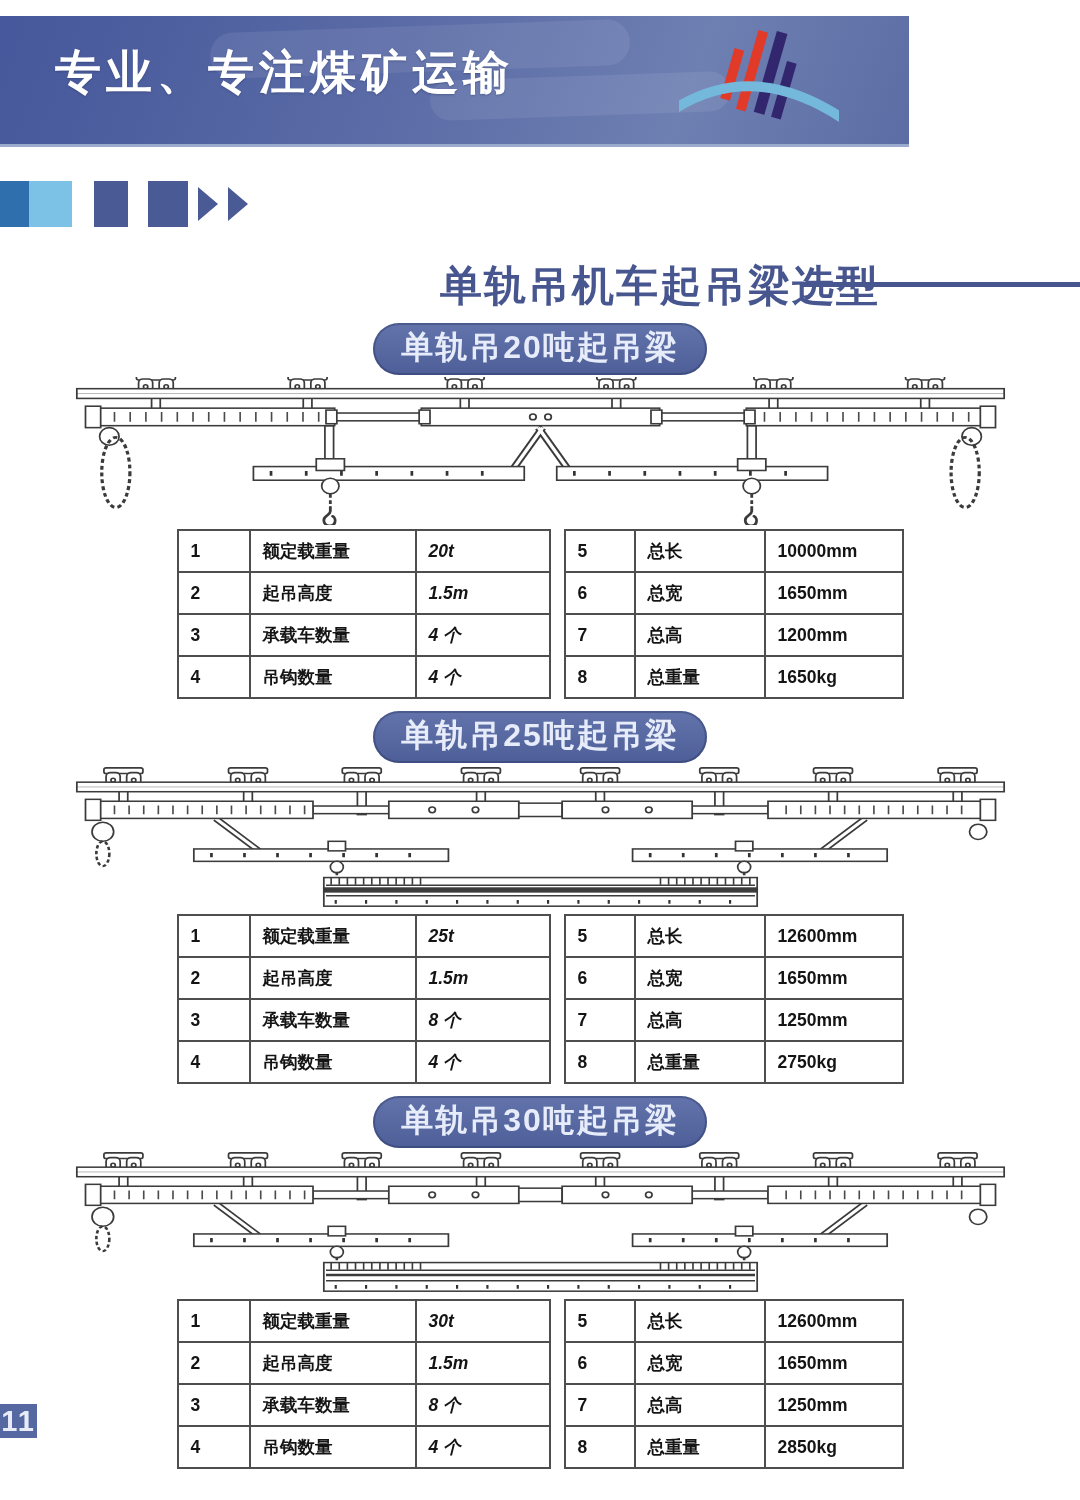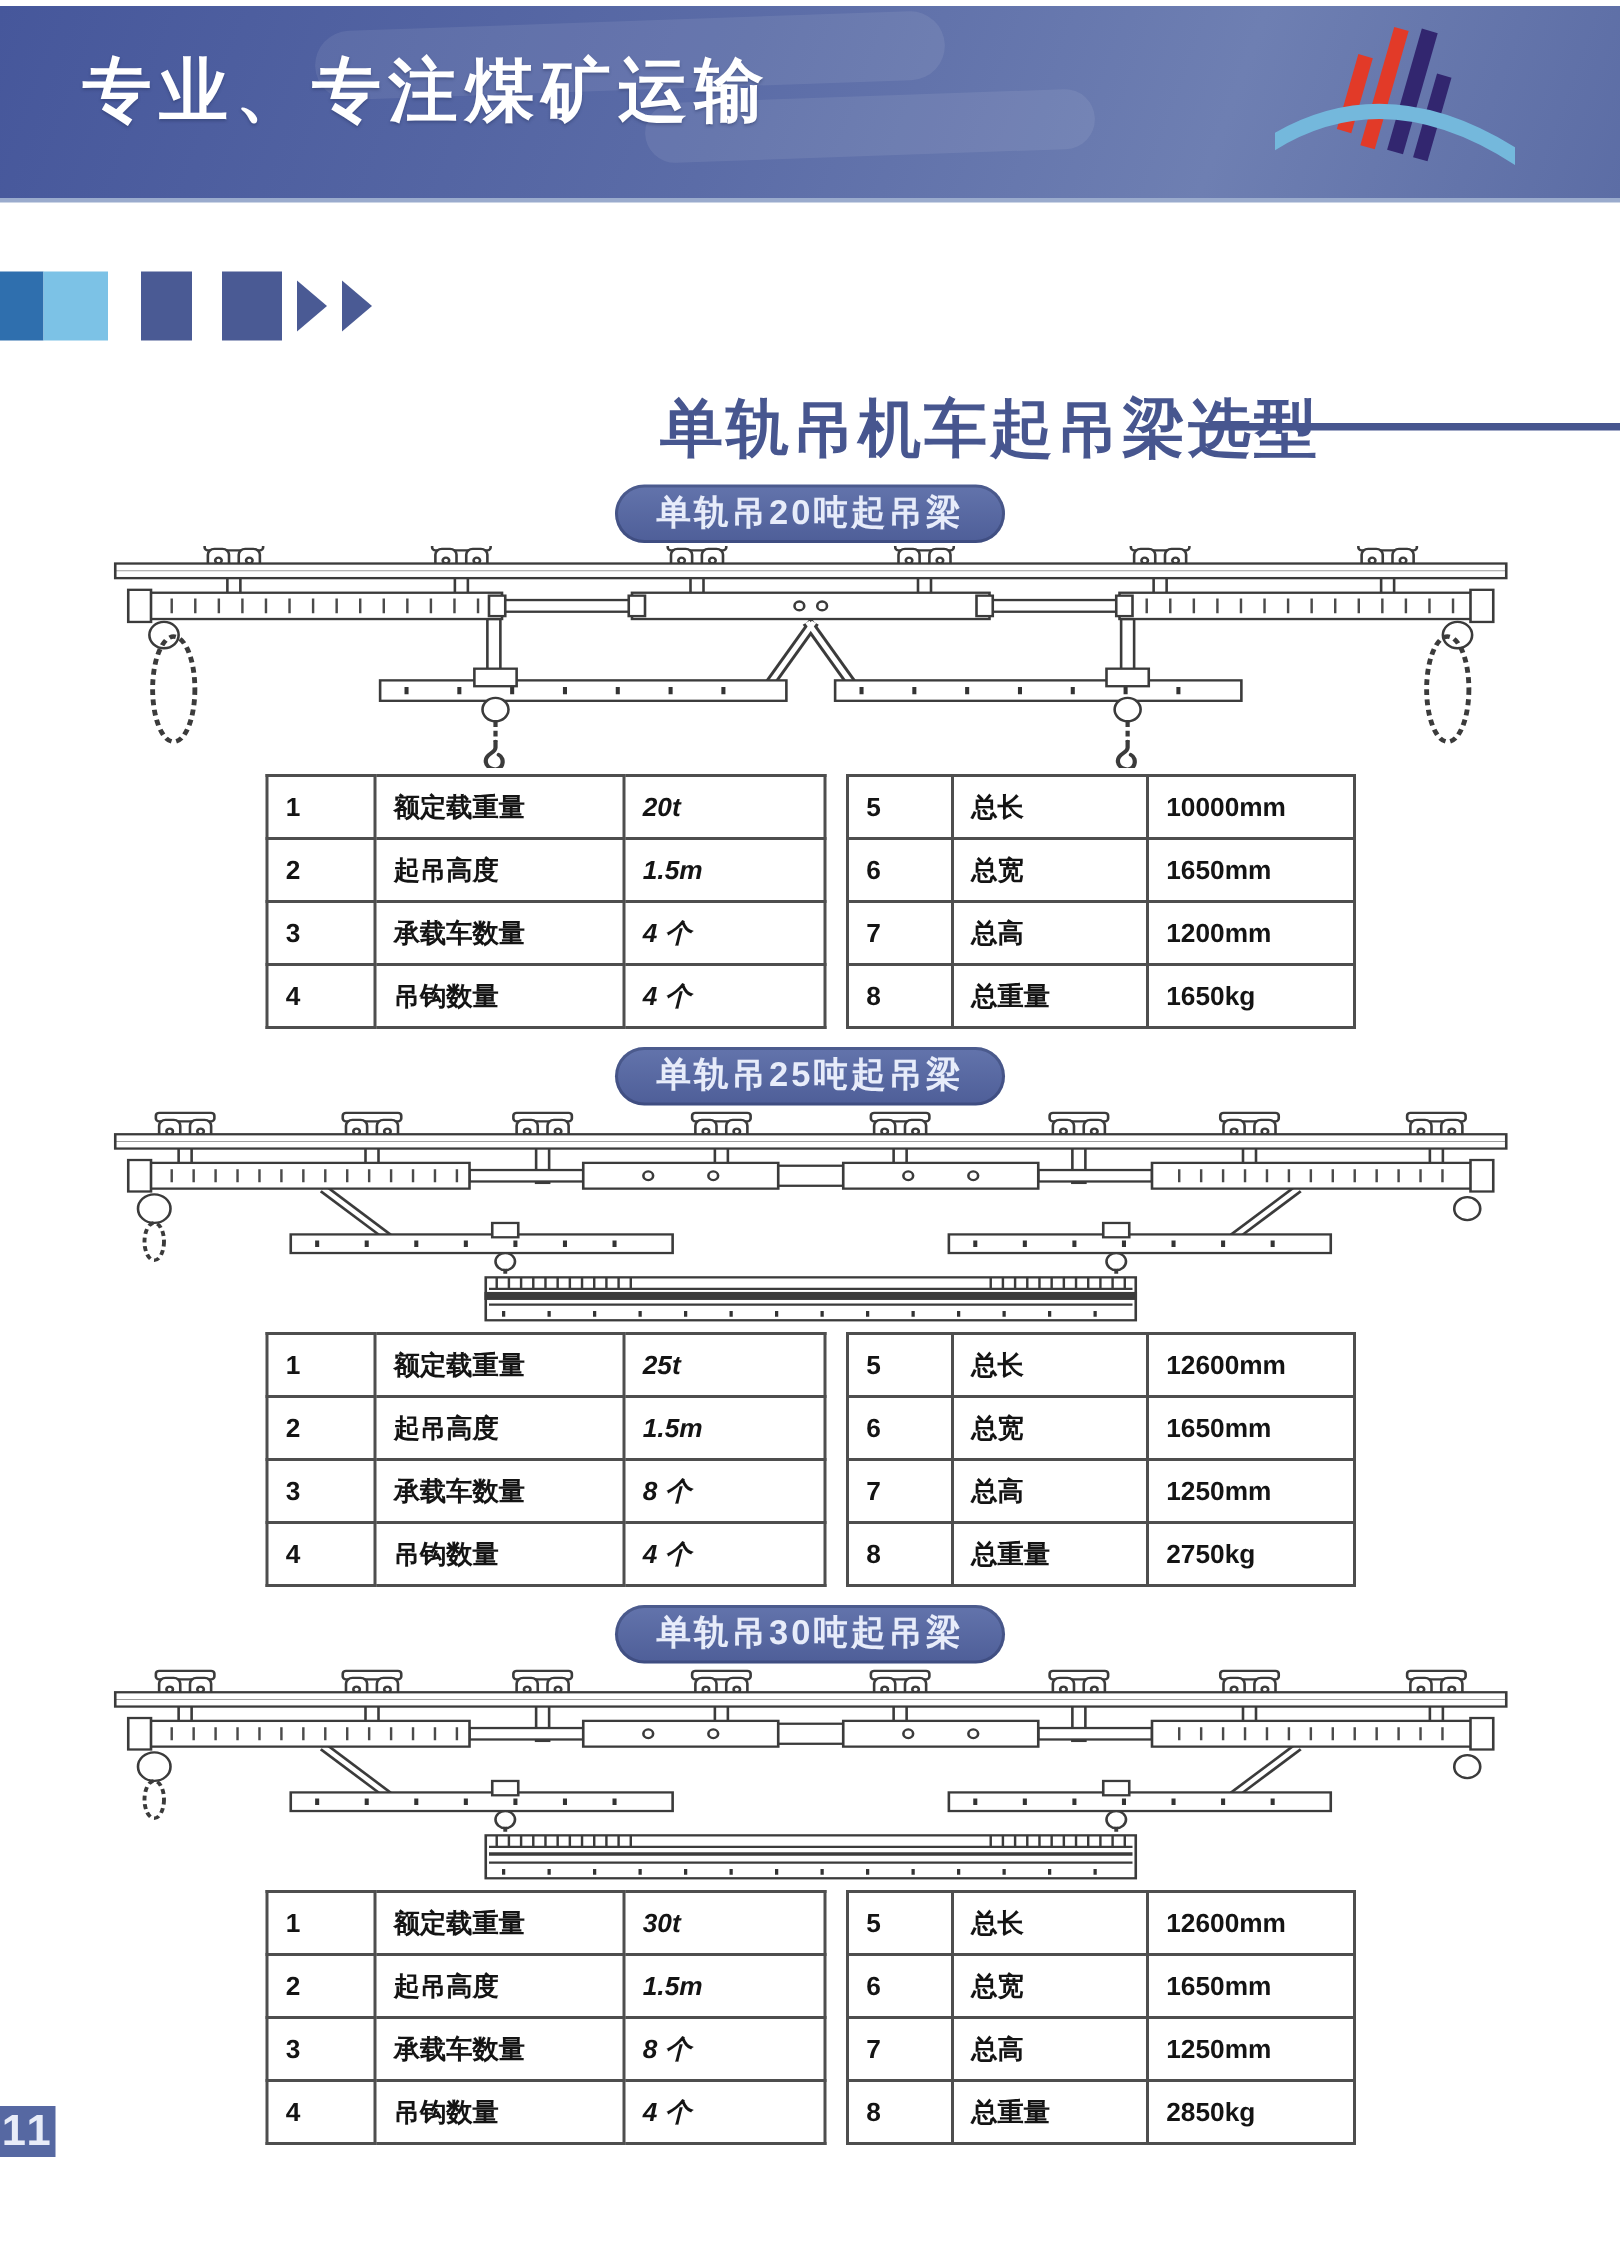--- a/index.html
+++ b/index.html
@@ -1,20 +1,20 @@
 <!DOCTYPE html>
 <html><head>
 <meta charset="utf-8">
 <style>
   html,body{margin:0;padding:0;background:#e9e9e9;}
   .page{position:relative;width:1080px;height:1500px;margin:0 auto;background:#ffffff;
         font-family:"Liberation Sans","DejaVu Sans",sans-serif;overflow:hidden;}
 
   
-  .hdr{position:absolute;top:4px;left:0;width:1080px;height:128px;
+  .hdr{position:absolute;top:16px;left:0;width:909px;height:128px;
        background:linear-gradient(110deg,#46579b 0%,#5b6ca7 45%,#6e7fb2 75%,#5c6da5 100%);
        border-bottom:3px solid #9aabcd;overflow:hidden;}
   .streak{position:absolute;background:rgba(255,255,255,.08);border-radius:60px;}
   .s1{width:420px;height:46px;left:210px;top:10px;transform:rotate(-2deg);}
   .s2{width:300px;height:40px;left:430px;top:60px;transform:rotate(-2deg);}
   .slogan{position:absolute;left:55px;top:26px;font-size:46px;font-weight:700;color:#ffffff;
           letter-spacing:5px;text-shadow:0 1px 2px rgba(30,40,80,.35);}
   .logo{position:absolute;right:70px;top:8px;}
 
   
@@ -32,21 +32,21 @@
                color:#44549b;letter-spacing:6px;}
 
   
   .subtitle-row{position:relative;margin-top:4px;height:52px;}
   .subtitle{position:absolute;left:440px;top:0;font-size:42px;font-weight:700;color:#47568f;
             letter-spacing:2px;}
   .subtitle-line{position:absolute;right:0;top:24px;width:278px;height:5px;background:#47568f;}
 
   
   .pill{width:fit-content;margin:13px auto 2px;padding:3px 28px 5px;border-radius:999px;
-        background:linear-gradient(#6374ac,#4e5e98);color:#e7ecfa;font-size:23px;font-weight:700;
+        background:linear-gradient(#6374ac,#4e5e98);color:#e7ecfa;font-size:32px;font-weight:700;
         letter-spacing:2px;box-shadow:inset 0 0 0 2px rgba(35,45,85,.35);}
   .pill2{margin-top:12px;}
 
   
   .drawing{width:975px;margin:2px auto 0;}
   .drawing svg{display:block;width:975px;}
 
   
   .tables{width:660px;margin:4px auto 0;display:flex;gap:13px;justify-content:center;}
   table.spec{border-collapse:collapse;background:#fff;table-layout:fixed;}

